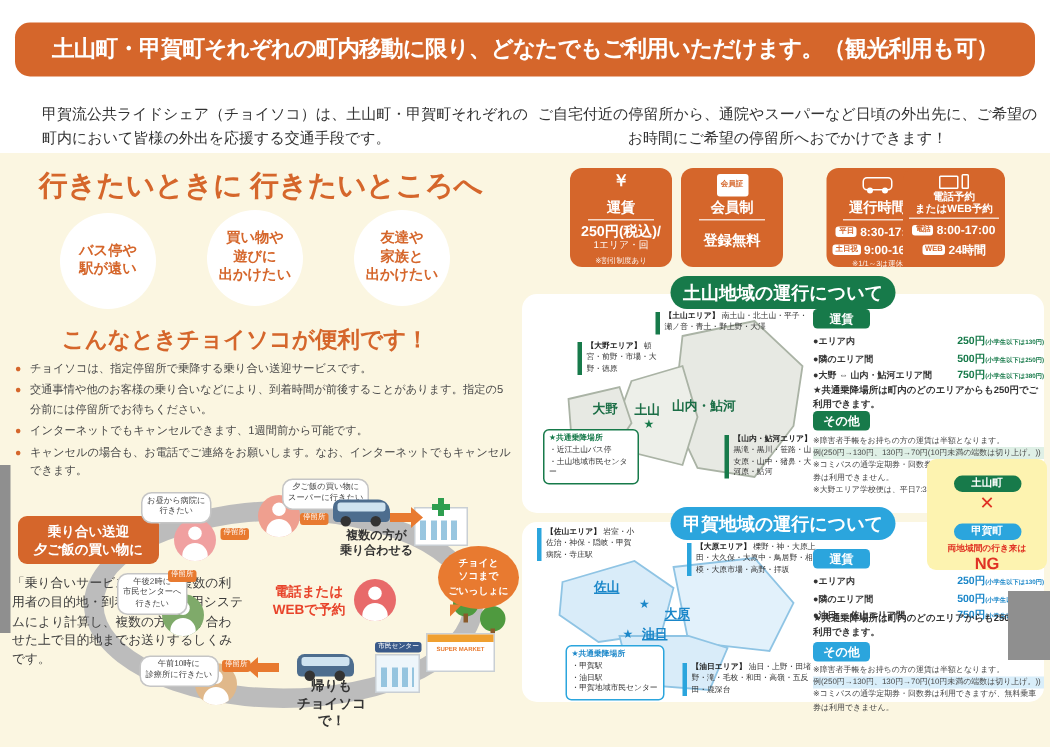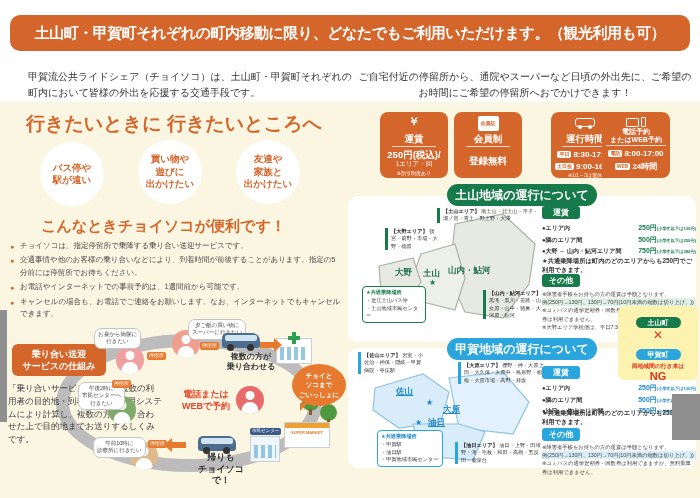--- a/index.html
+++ b/index.html
@@ -134,28 +134,28 @@
 遊びに
 出かけたい</div>
   <div class="need-circle ml" style="left:236px;top:140px;">友達や
 家族と
 出かけたい</div>
   <div class="sub-h">こんなときチョイソコが便利です！</div>
 
   <div class="bullets">
     <div class="bullet"><span class="dot">●</span><span>チョイソコは、指定停留所で乗降する乗り合い送迎サービスです。</span></div>
     <div class="bullet"><span class="dot">●</span><span>交通事情や他のお客様の乗り合いなどにより、到着時間が前後することがあります。指定の5分前には停留所でお待ちください。</span></div>
-    <div class="bullet"><span class="dot">●</span><span>お電話やインターネットでの事前予約は、1週間前から可能です。</span></div>
+    <div class="bullet"><span class="dot">●</span><span>インターネットでもキャンセルできます、1週間前から可能です。</span></div>
     <div class="bullet"><span class="dot">●</span><span>キャンセルの場合も、お電話でご連絡をお願いします。なお、インターネットでもキャンセルできます。</span></div>
   </div>
 
   <div class="illus">
     <div class="ring"></div>
     <div class="mech-badge ml">乗り合い送迎
-サービスの仕組み</div>
+夕ご飯の買い物に</div>
     <div class="mech-desc">「乗り合いサービス」とは、複数の利用者の目的地・到着時刻を、専用システムにより計算し、複数の方が乗り合わせた上で目的地までお送りするしくみです。</div>
 
     <div class="bubble ml" style="left:94px;top:10px;">お昼から病院に
 行きたい</div>
     <div class="bubble ml" style="left:188px;top:1px;">夕ご飯の買い物に
 スーパーに行きたい</div>
     <div class="bubble ml" style="left:78px;top:64px;">午後2時に
 市民センターへ
 行きたい</div>
     <div class="bubble ml" style="left:93px;top:119px;">午前10時に

